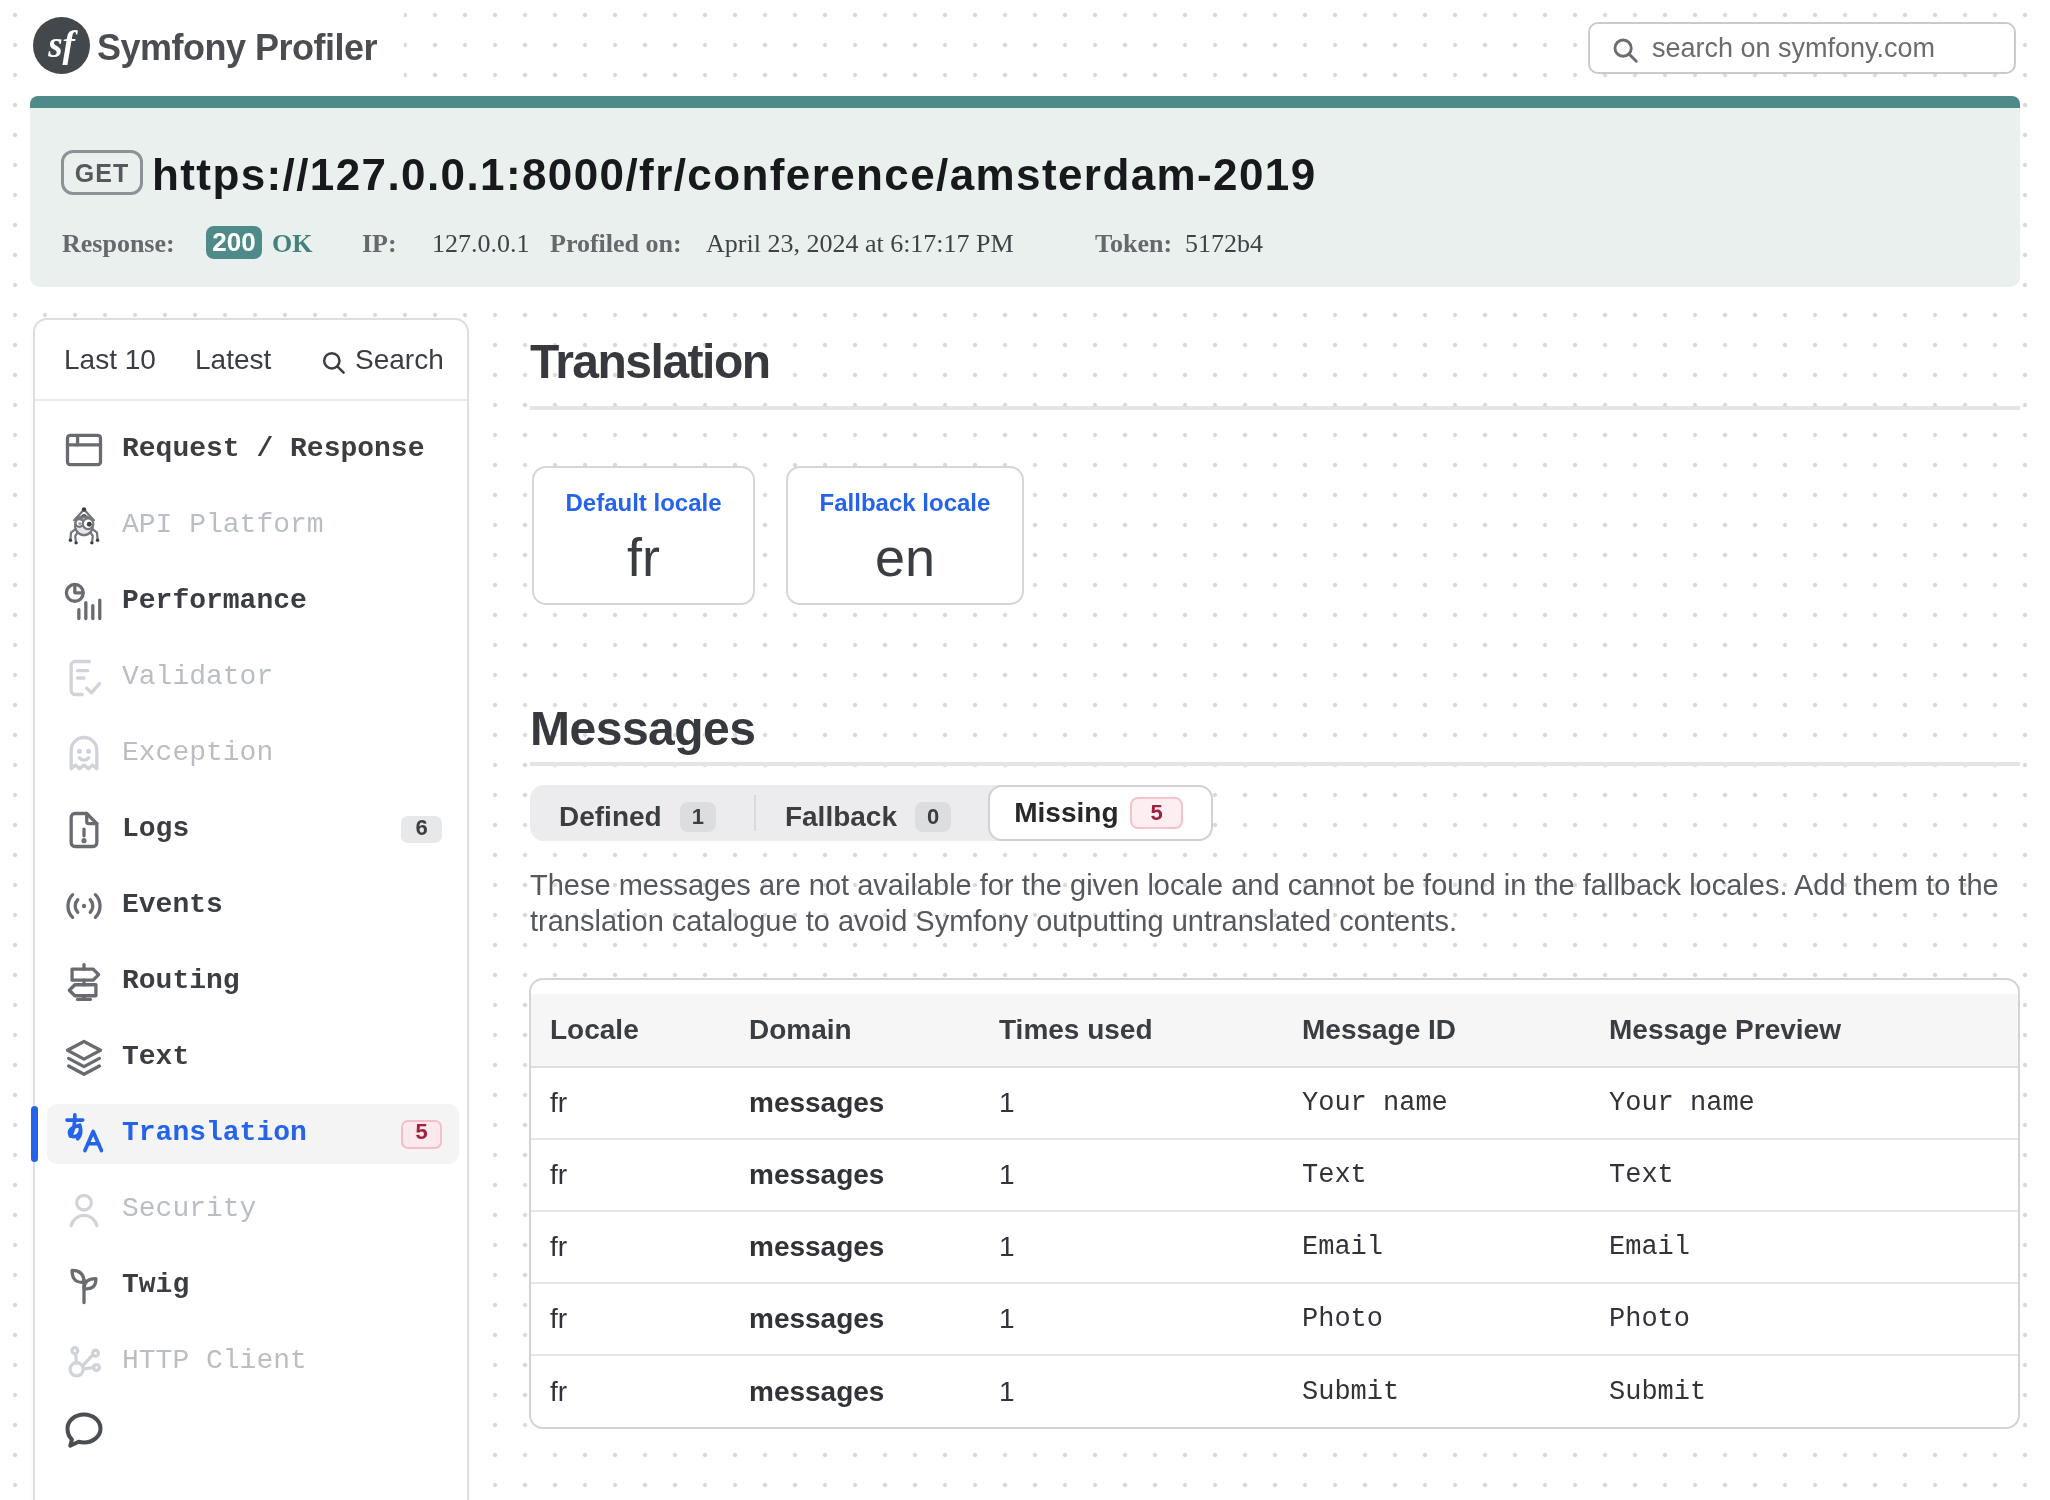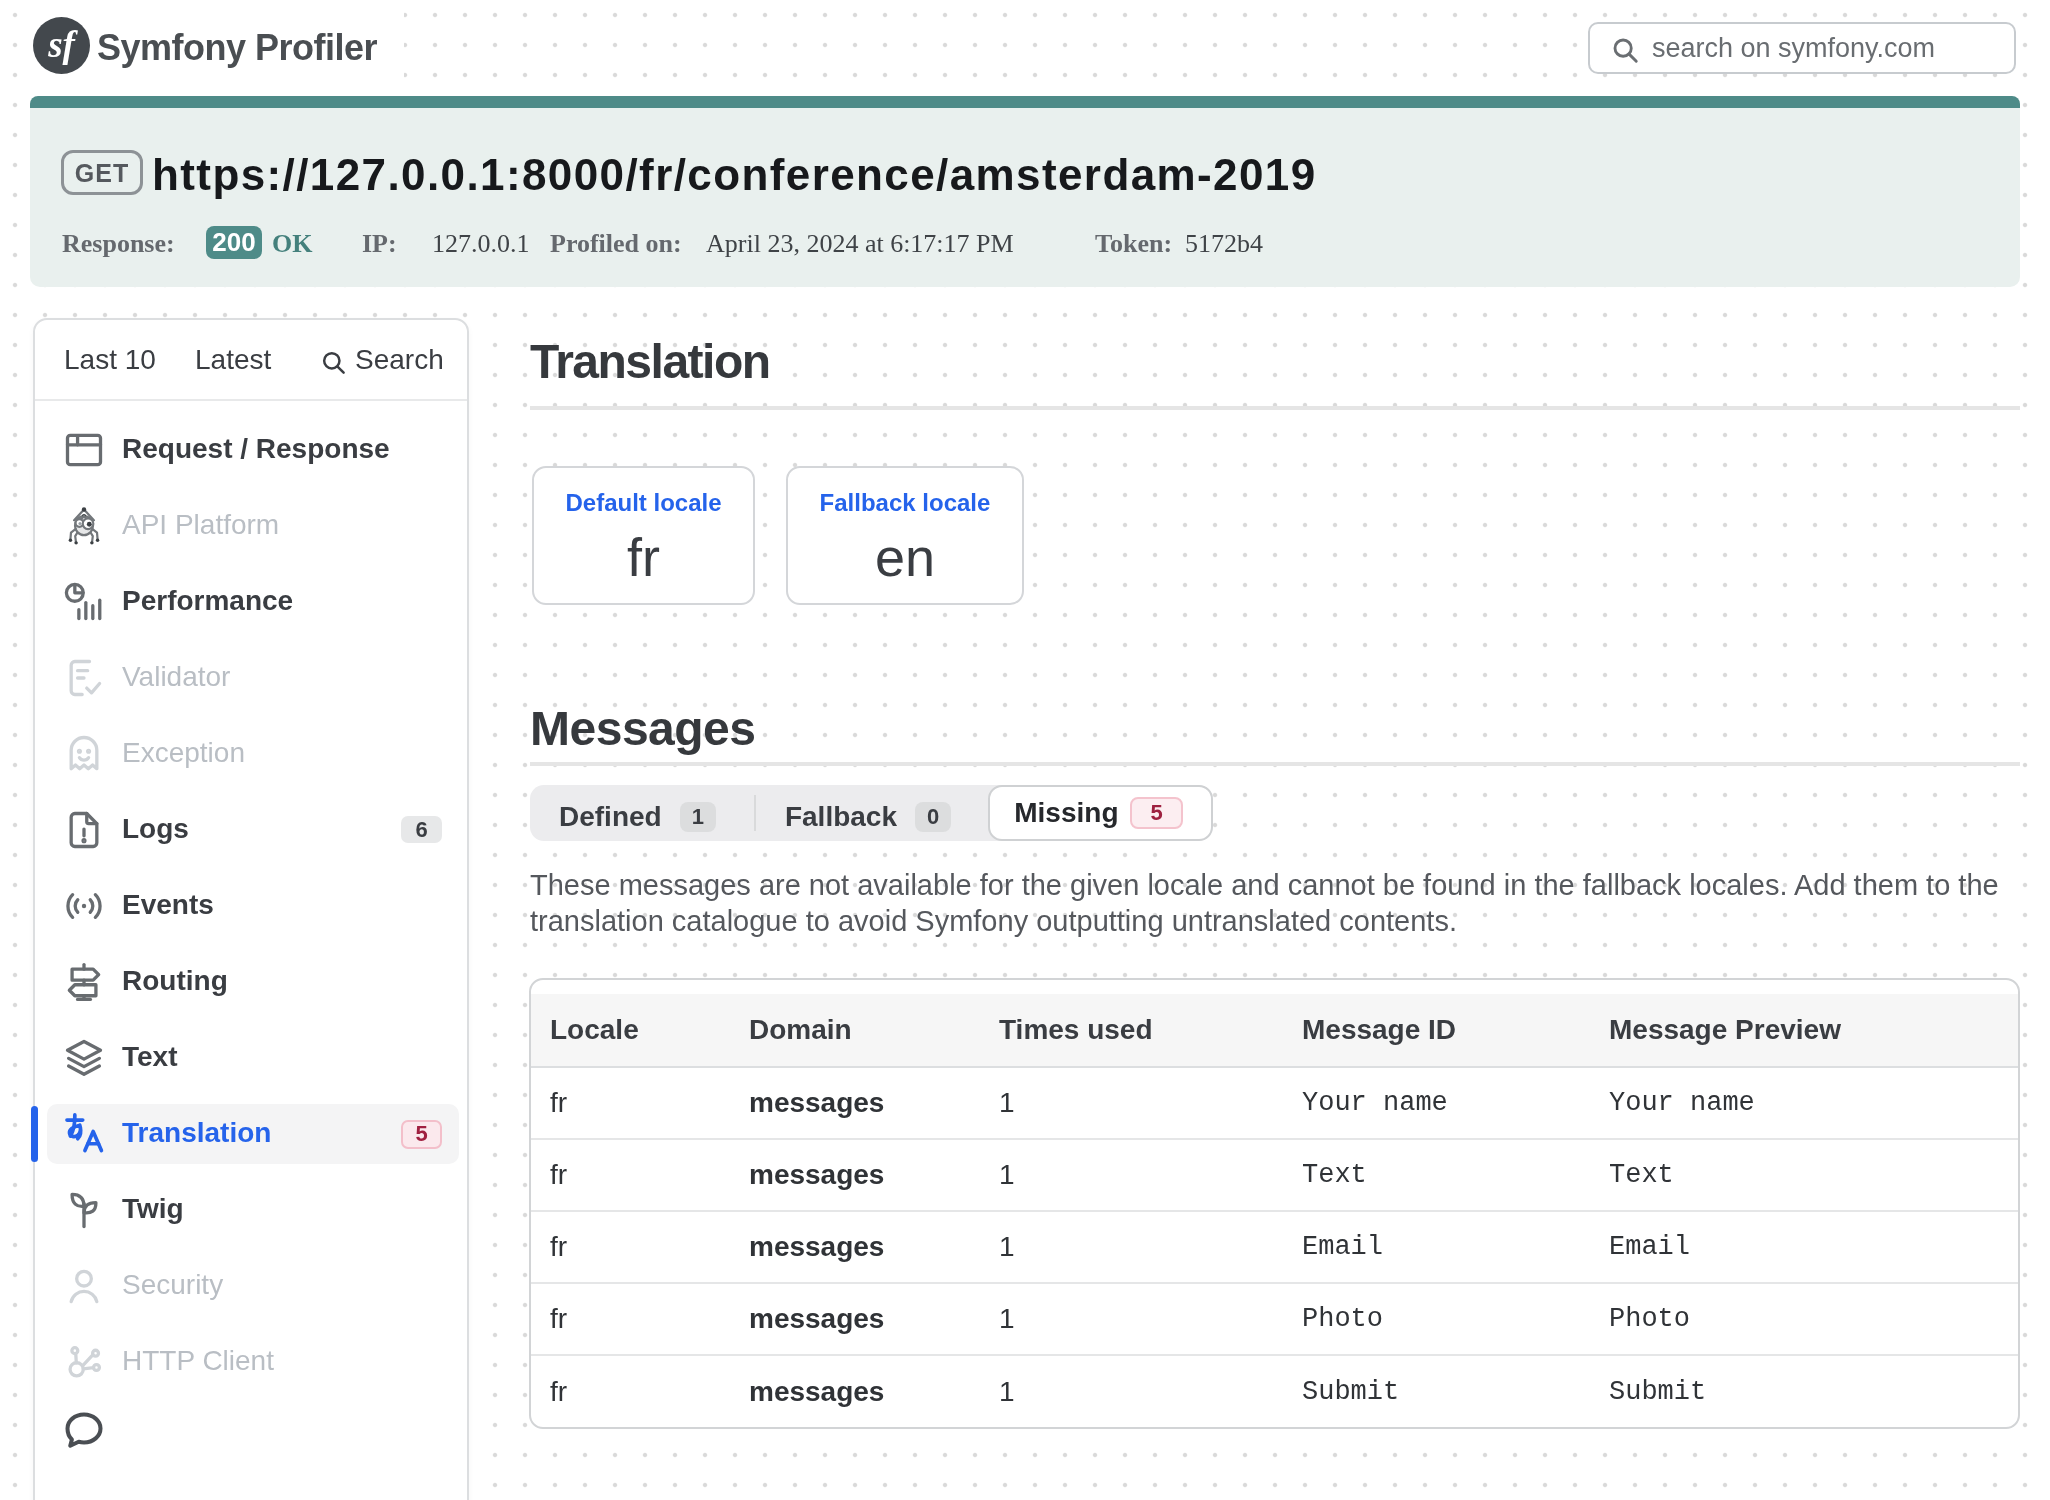--- a/index.html
+++ b/index.html
@@ -30,21 +30,21 @@
   .meta span.tx, .meta b.lbl { position:absolute; top:3px; white-space:nowrap;font-family:Liberation Serif, serif; }
   .meta b.lbl { color:#65696e; }
   .meta .chip200 { position:absolute; left:176px; top:0; width:56px; height:33px; background:#4e8b88; color:#fff; border-radius:8px; font-weight:bold; text-align:center; line-height:33px; }
   .meta .ok { color:#44807c; font-weight:bold; }
 
   
   .sidebar { position:absolute; left:33px; top:318px; width:436px; height:1240px; background:#fff; border:2px solid #dcdee0; border-radius:14px; box-shadow:0 3px 6px rgba(0,0,0,0.04); }
   .sbtabs { position:absolute; left:0; top:0; width:100%; height:81px; border-bottom:2px solid #e8e9ea; }
   .sbtabs .t { position:absolute; top:24px; font-size:28px; font-weight:500; color:#3a3d42; }
   .menu { position:absolute; left:12px; top:100px; width:412px; }
-  .mi { position:relative; height:60px; margin-bottom:16px; border-radius:10px; }
+  .mi { position:relative; height:60px; margin-bottom:16px; border-radius:10px;font-family:Liberation Mono, monospace; }
   .mi .ic { position:absolute; left:15px; top:8px; width:44px; height:44px; }
   .mi .lb { position:absolute; left:75px; top:13px; font-size:28px; font-weight:600; color:#3a3d42; white-space:nowrap; }
   .mi.dis .lb { color:#b9bec4; font-weight:500; }
   .mi .badge { position:absolute; right:17px; top:16px; height:27px; min-width:41px; background:#e7e8e9; border-radius:7px; text-align:center; font-size:22px; font-weight:bold; color:#3a3d42; line-height:27px; padding:0 8px; }
   .mi.sel { background:#f4f4f5; }
   .mi.sel .lb { color:#2563eb; }
   .mi.sel .badge { background:#fbe9ed; border:2px solid #f3bfca; color:#a02040; line-height:24px; height:29px; }
   .selbar { position:absolute; left:-16px; top:2px; width:7px; height:56px; background:#2563eb; border-radius:4px; }
 
   
@@ -222,34 +222,34 @@
         <svg class="ic" width="36" height="36" viewBox="0 0 24 24" fill="none" stroke="#2563eb" stroke-width="2" stroke-linecap="round" stroke-linejoin="round">
       <path d="M2.7 4.4 H11.3"></path>
       <path d="M7 1.6 C7.1 4.8 6.8 9.2 4.6 13.2"></path>
       <path d="M9.7 7.2 C5.9 7.9 3.8 9.7 4.1 11.6 C4.4 13.4 6.9 14 8.6 12.7 C10.2 11.4 10.4 9.2 9.7 7.2 C10.6 10.5 10.3 13 8.6 14.6"></path>
       <path d="M12.5 21 L17 10.6 L21.5 21"></path>
       <path d="M14.1 17.3 h5.8"></path>
     </svg>
         <span class="lb">Translation</span>
         <span class="badge">5</span>
       </div>
+      <div class="mi dis" style="color:#d0d4d8">
+        <svg class="ic" width="36" height="36" viewBox="0 0 24 24" fill="none" stroke="currentColor" stroke-width="1.8" stroke-linecap="round" stroke-linejoin="round">
+          <circle cx="12" cy="8" r="4"></circle>
+          <path d="M5 20.5 a7.2 7.2 0 0 1 14 0"></path>
+        </svg>
+        <span class="lb">Security</span>
+      </div>
       <div class="mi" style="color:#686c70">
         <svg class="ic" width="36" height="36" viewBox="0 0 24 24" fill="none" stroke="currentColor" stroke-width="1.8" stroke-linecap="round" stroke-linejoin="round">
           <path d="M12 8.5 C12 13 12 16 12 21"></path>
           <path d="M12 10 C12 5.5 9.5 3.5 5.5 3.5 C5.5 8.5 8 10.5 12 10 z"></path>
           <path d="M12 13.5 C12 9.5 14.5 8 18.5 8 C18.5 12.5 16 14 12 13.5 z"></path>
         </svg>
         <span class="lb">Twig</span>
-      </div>
-      <div class="mi dis" style="color:#d0d4d8">
-        <svg class="ic" width="36" height="36" viewBox="0 0 24 24" fill="none" stroke="currentColor" stroke-width="1.8" stroke-linecap="round" stroke-linejoin="round">
-          <circle cx="12" cy="8" r="4"></circle>
-          <path d="M5 20.5 a7.2 7.2 0 0 1 14 0"></path>
-        </svg>
-        <span class="lb">Security</span>
       </div>
       <div class="mi dis" style="color:#d0d4d8">
         <svg class="ic" width="36" height="36" viewBox="0 0 24 24" fill="none" stroke="currentColor" stroke-width="1.8" stroke-linecap="round" stroke-linejoin="round">
           <circle cx="8" cy="16" r="3.6"></circle>
           <circle cx="7" cy="5.8" r="1.6"></circle>
           <circle cx="18.3" cy="7.2" r="1.6"></circle>
           <circle cx="18.8" cy="15" r="1.6"></circle>
           <line x1="7.5" y1="7.4" x2="7.8" y2="12.4"></line>
           <line x1="11.2" y1="14.1" x2="16.9" y2="8"></line>
           <line x1="11.6" y1="15.7" x2="17.2" y2="15.1"></line>

